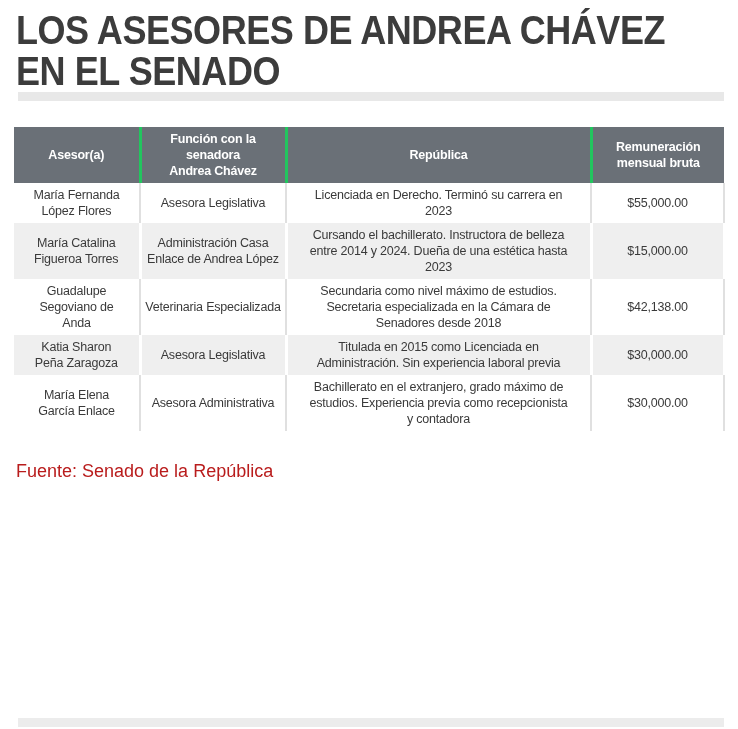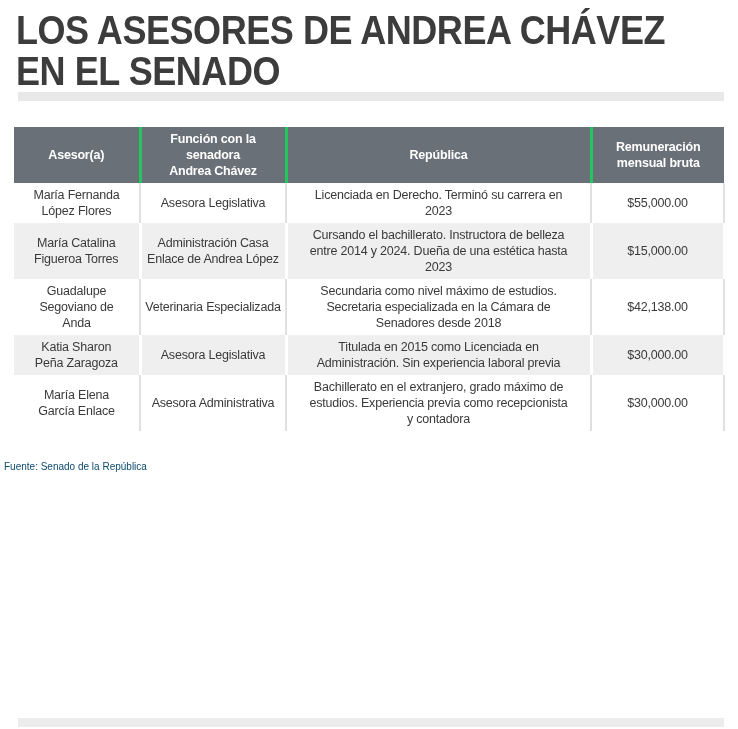--- a/index.html
+++ b/index.html
@@ -52,23 +52,23 @@
     color: #3a3a3a;
     text-align: center;
     vertical-align: middle;
     padding: 4px 4px;
     white-space: pre-line;
   }
   tbody tr:nth-child(odd) td  { background: #ffffff; border-right: 2px solid #e0e0e0; }
   tbody tr:nth-child(even) td { background: #efefef; border-right: 3px solid #ffffff; }
   thead th:last-child, tbody td:last-child { border-right: none; }
   .source {
-    margin: 30px 0 0 4px;
-    font-size: 10px;
-    color: #0c4a6e;
+    margin: 30px 0 0 16px;
+    font-size: 18px;
+    color: #b91c1c;
   }
   .rule-bottom {
     position: absolute;
     left: 18px;
     right: 14px;
     bottom: 2px;
     height: 9px;
     background: #ececec;
   }
 </style>

